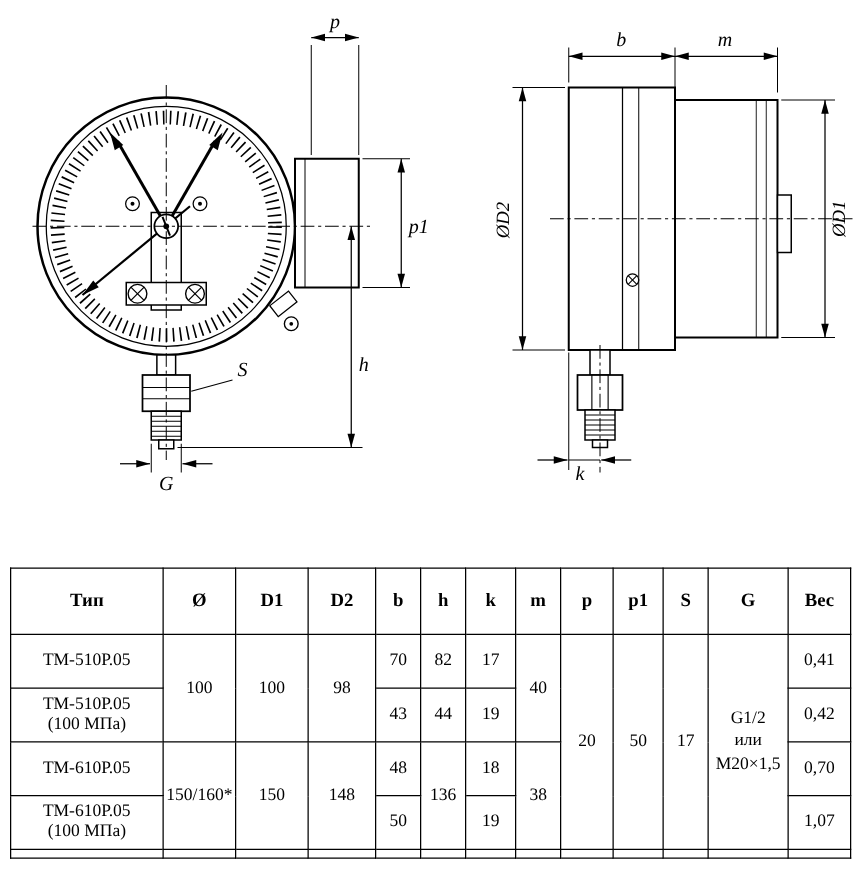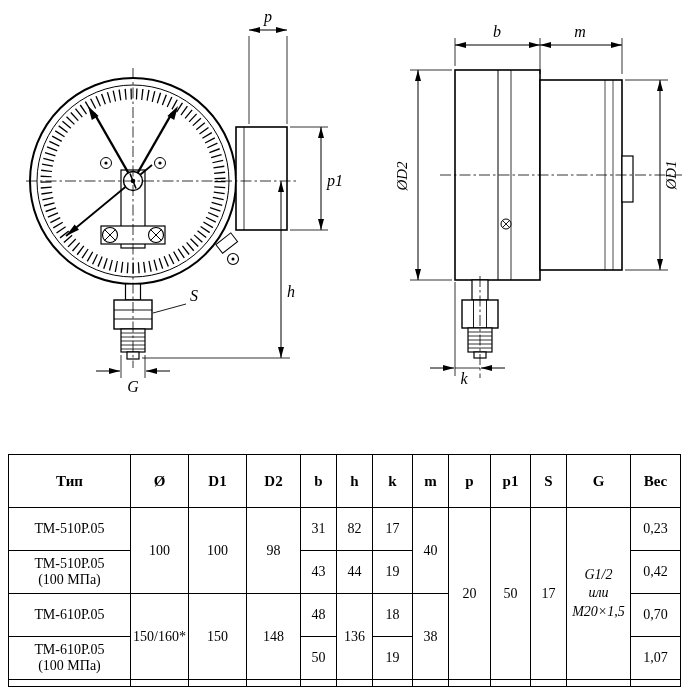--- a/index.html
+++ b/index.html
@@ -23,21 +23,21 @@
     border:1.5px solid #000;
   }
   .dims th, .dims td {
     border:1px solid #000; text-align:center; vertical-align:middle;
     padding:0 2px; font-family:"Liberation Serif", serif; color:#000;
     overflow:hidden;
   }
   .dims thead th { font-weight:bold; font-size:15px; height:52px; }
   .dims td { font-size:14px; height:42px; }
   .type-cell { font-size:13.5px; }
-  .g-cell { font-size:12.5px; line-height:1.3;font-style:italic; }
+  .g-cell { font-size:12.5px; line-height:1.3; }
   .empty-row td { height:6px; padding:0; }
 </style>
 </head>
 <body>
 
 <div>
 
   <svg width="688" height="448" viewBox="0 0 688 448">
     <defs>
       <marker id="arr" viewBox="0 0 12 8" markerWidth="12" markerHeight="8" refX="11.5" refY="4" orient="auto-start-reverse" markerUnits="userSpaceOnUse">
@@ -263,33 +263,33 @@
         <th>G</th>
         <th>Вес</th>
       </tr>
     </thead>
     <tbody>
       <tr>
         <td class="type-cell">ТМ-510Р.05</td>
         <td rowspan="2">100</td>
         <td rowspan="2">100</td>
         <td rowspan="2">98</td>
-        <td>31</td>
+        <td>70</td>
         <td>82</td>
         <td>17</td>
         <td rowspan="2">40</td>
         <td rowspan="4">20</td>
         <td rowspan="4">50</td>
         <td rowspan="4">17</td>
         <td rowspan="4" class="g-cell">
           <div>G1/2</div>
           <div>или</div>
           <div>M20×1,5</div>
         </td>
-        <td>0,23</td>
+        <td>0,41</td>
       </tr>
       <tr>
         <td class="type-cell">
           <div>ТМ-510Р.05</div>
           <div>(100 МПа)</div>
         </td>
         <td>43</td>
         <td>44</td>
         <td>19</td>
         <td>0,42</td>

